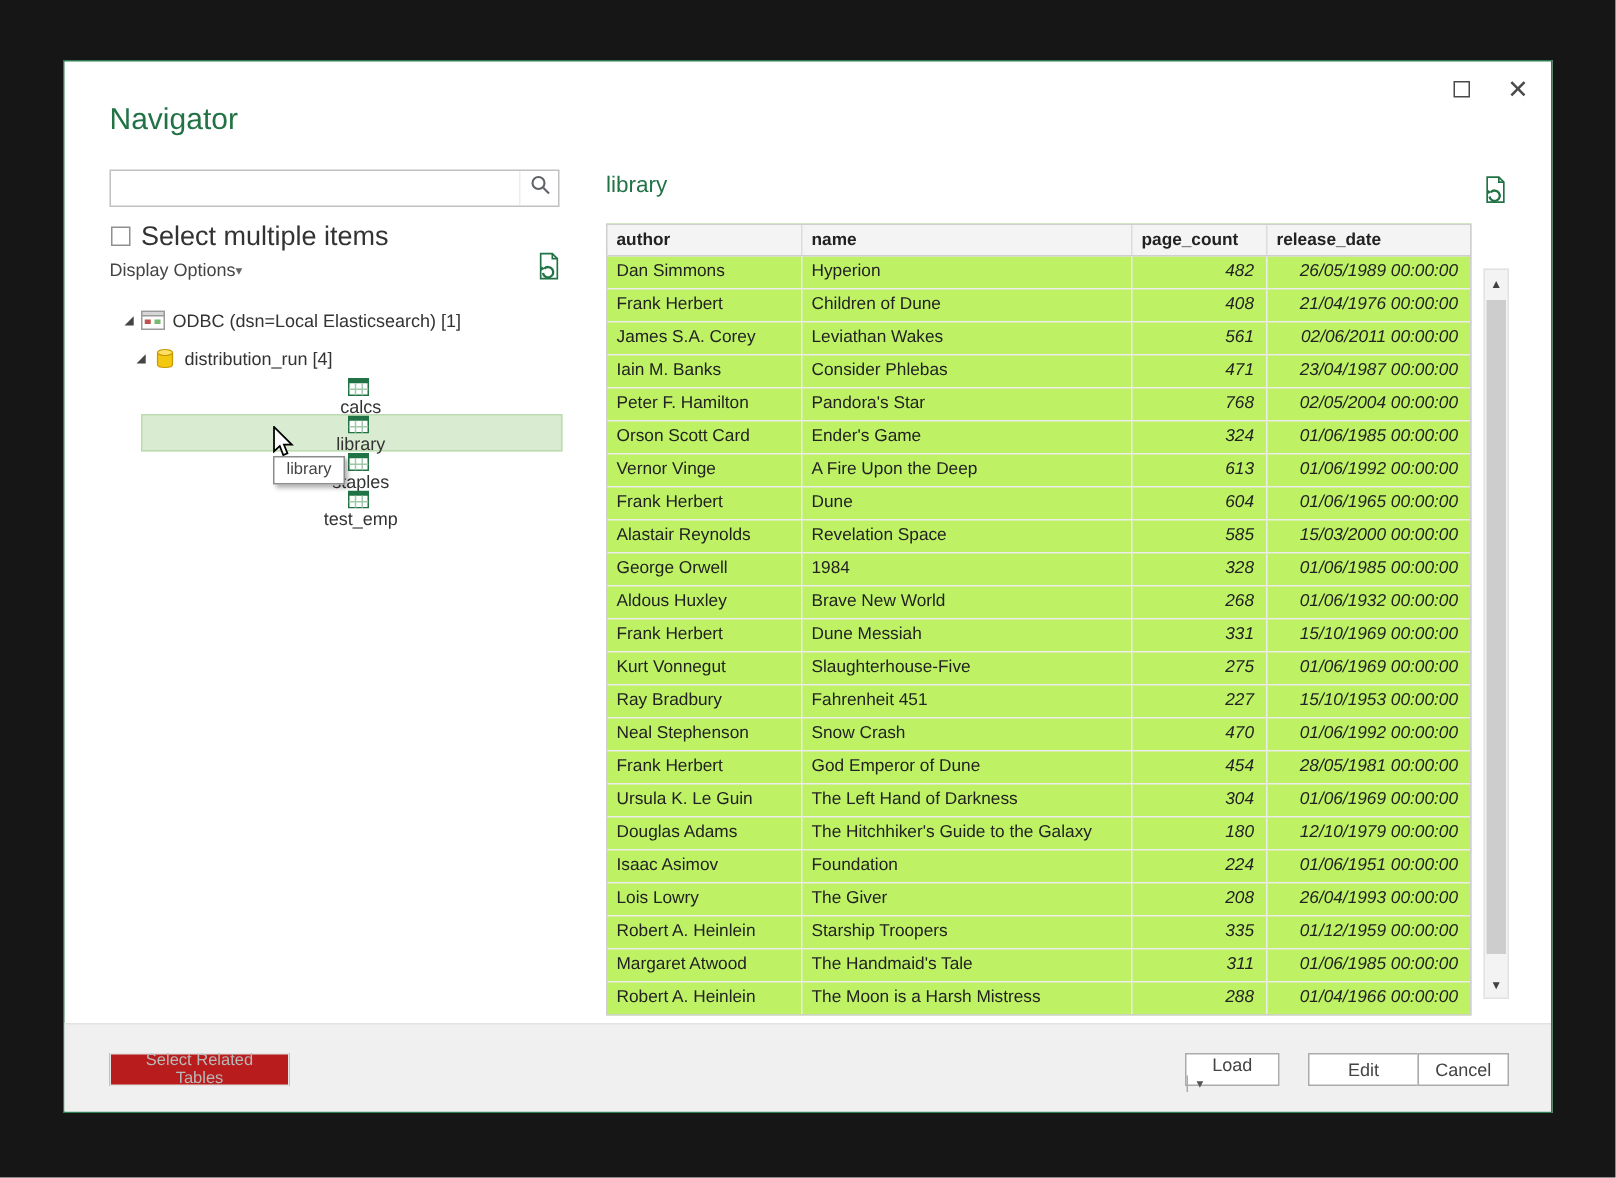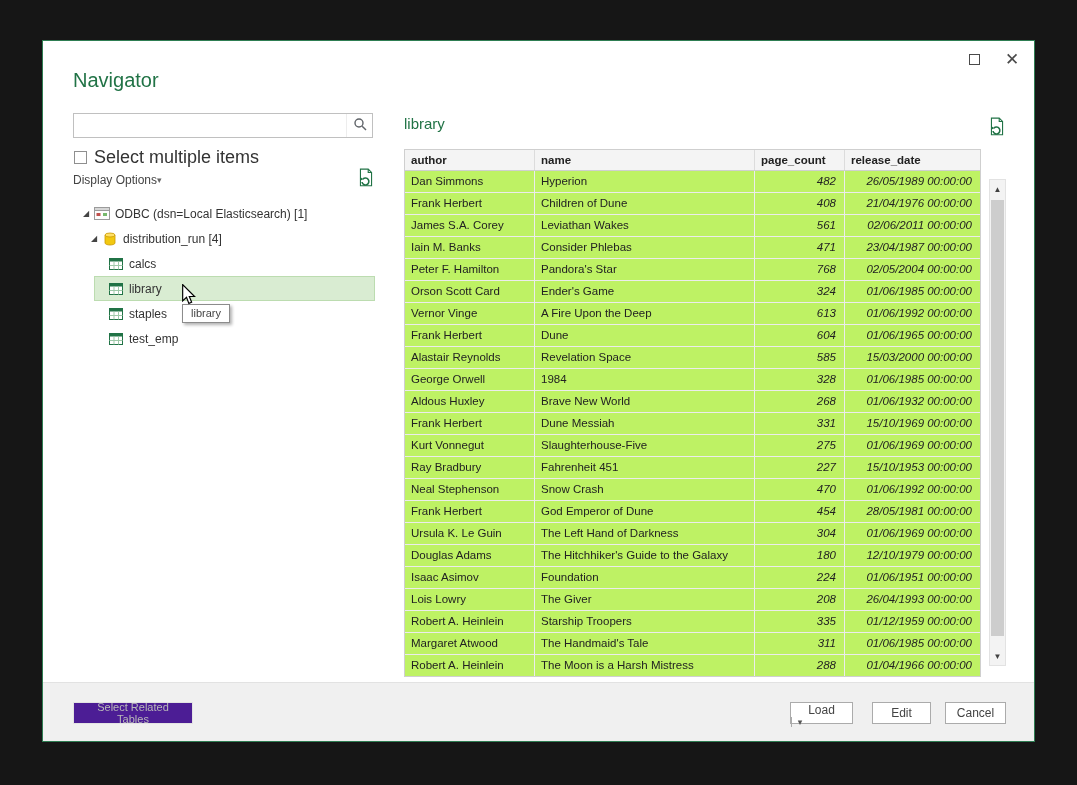--- a/index.html
+++ b/index.html
@@ -40,21 +40,21 @@
   .display-options { position:absolute; left:30px; top:132px; font-size:12px; color:#444; display:flex; align-items:center; gap:0; }
   .caret { font-size:9px; color:#666; }
   .left-refresh { position:absolute; left:313px; top:127px; width:20px; height:20px; }
   
   .tree { position:absolute; left:30px; top:160px; width:302px; }
   .tree-row { height:25px; display:flex; align-items:center; font-size:12px; color:#333; white-space:nowrap; }
   .tri { font-size:8px; color:#444; width:10px; display:inline-block; }
   .tree-icon { display:inline-flex; width:18px; justify-content:center; margin-right:4px; }
   .row-src { padding-left:10px; }
   .row-db  { padding-left:18px; }
-  .tree-table { margin-left:21px; padding-left:12px; border:1px solid transparent; }
+  .tree-table { margin-left:21px; padding-left:12px; border:1px solid transparent;flex-direction:column; }
   .tree-table.selected { background:#d9ecd2; border:1px solid #bcdcb0; }
   
   .cursor { position:absolute; left:138px; top:243px; z-index:30; }
   .tooltip {
     position:absolute; left:139px; top:263px; z-index:25;
     background:#ffffff; border:1px solid #8c8c8c; padding:2px 8px 3px 8px;
     font-size:11px; color:#444; box-shadow:2px 2px 3px rgba(0,0,0,0.3);
   }
   
   .preview-title { position:absolute; left:361px; top:74px; font-size:15px; color:#217346; }
@@ -87,26 +87,26 @@
   
   .footer {
     position:absolute; left:0; bottom:0; width:100%; height:59px;
     background:#f0f0f0; border-top:1px solid #e2e2e2;
   }
   .btn {
     position:absolute; top:19px; height:22px; font-size:12px; color:#444;
     background:#fff; border:1px solid #ababab; font-family:inherit;
     display:flex; align-items:center; justify-content:center; padding:0 10px; cursor:default;
   }
-  .btn.disabled { color:#b9b9b9; background:#4c1d95; border-color:#e3e3e3; font-size:11px; }
+  .btn.disabled { color:#b9b9b9; background:#b91c1c; border-color:#e3e3e3; font-size:11px; }
   #btn-select-related { left:30px; width:120px; }
   .split-btn { position:absolute; left:747px; top:19px; height:22px; width:63px; display:flex; background:#fff; border:1px solid #ababab; font-size:12px; color:#444;flex-direction:column; }
   .split-main { flex:1; display:flex; align-items:center; justify-content:center; }
   .split-arrow { width:17px; border-left:1px solid #ababab; display:flex; align-items:center; justify-content:center; font-size:9px; color:#555; }
-  #btn-edit { left:829px; width:59px; }
+  #btn-edit { left:829px; width:74px; }
   #btn-cancel { left:902px; width:61px; }
 </style>
 </head>
 <body>
 
 <div class="dialog">
 
   <div class="win-controls">
     <div class="win-btn">
       <span class="max-glyph"></span>

